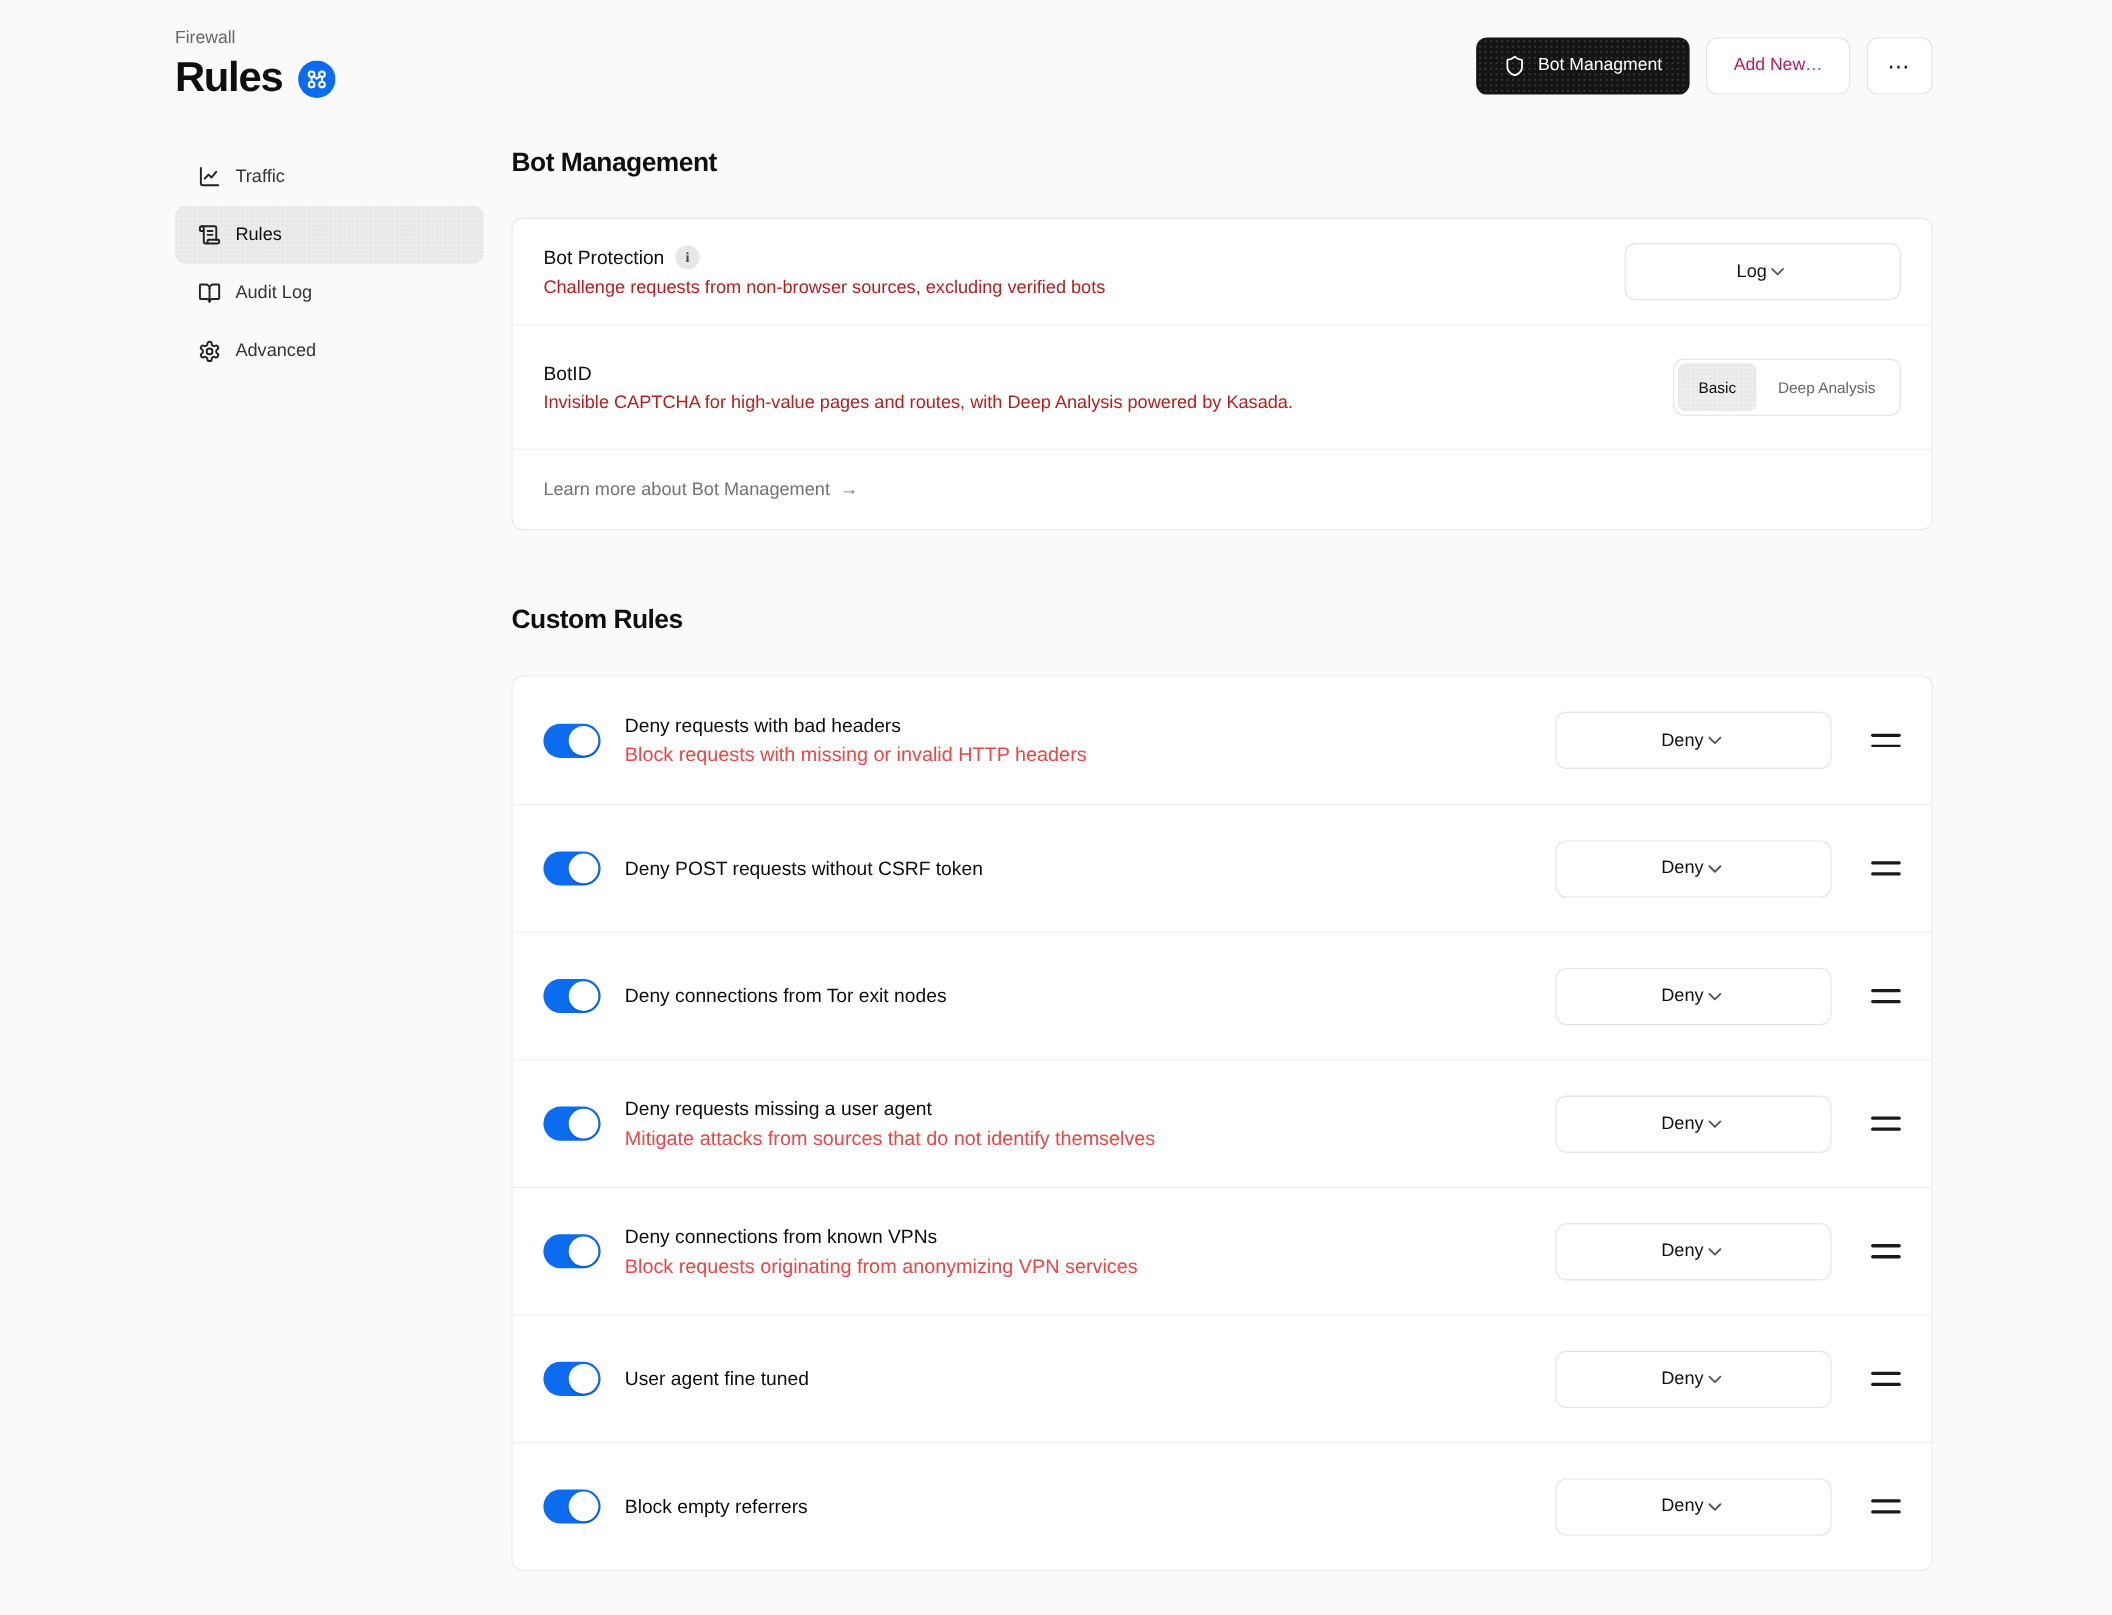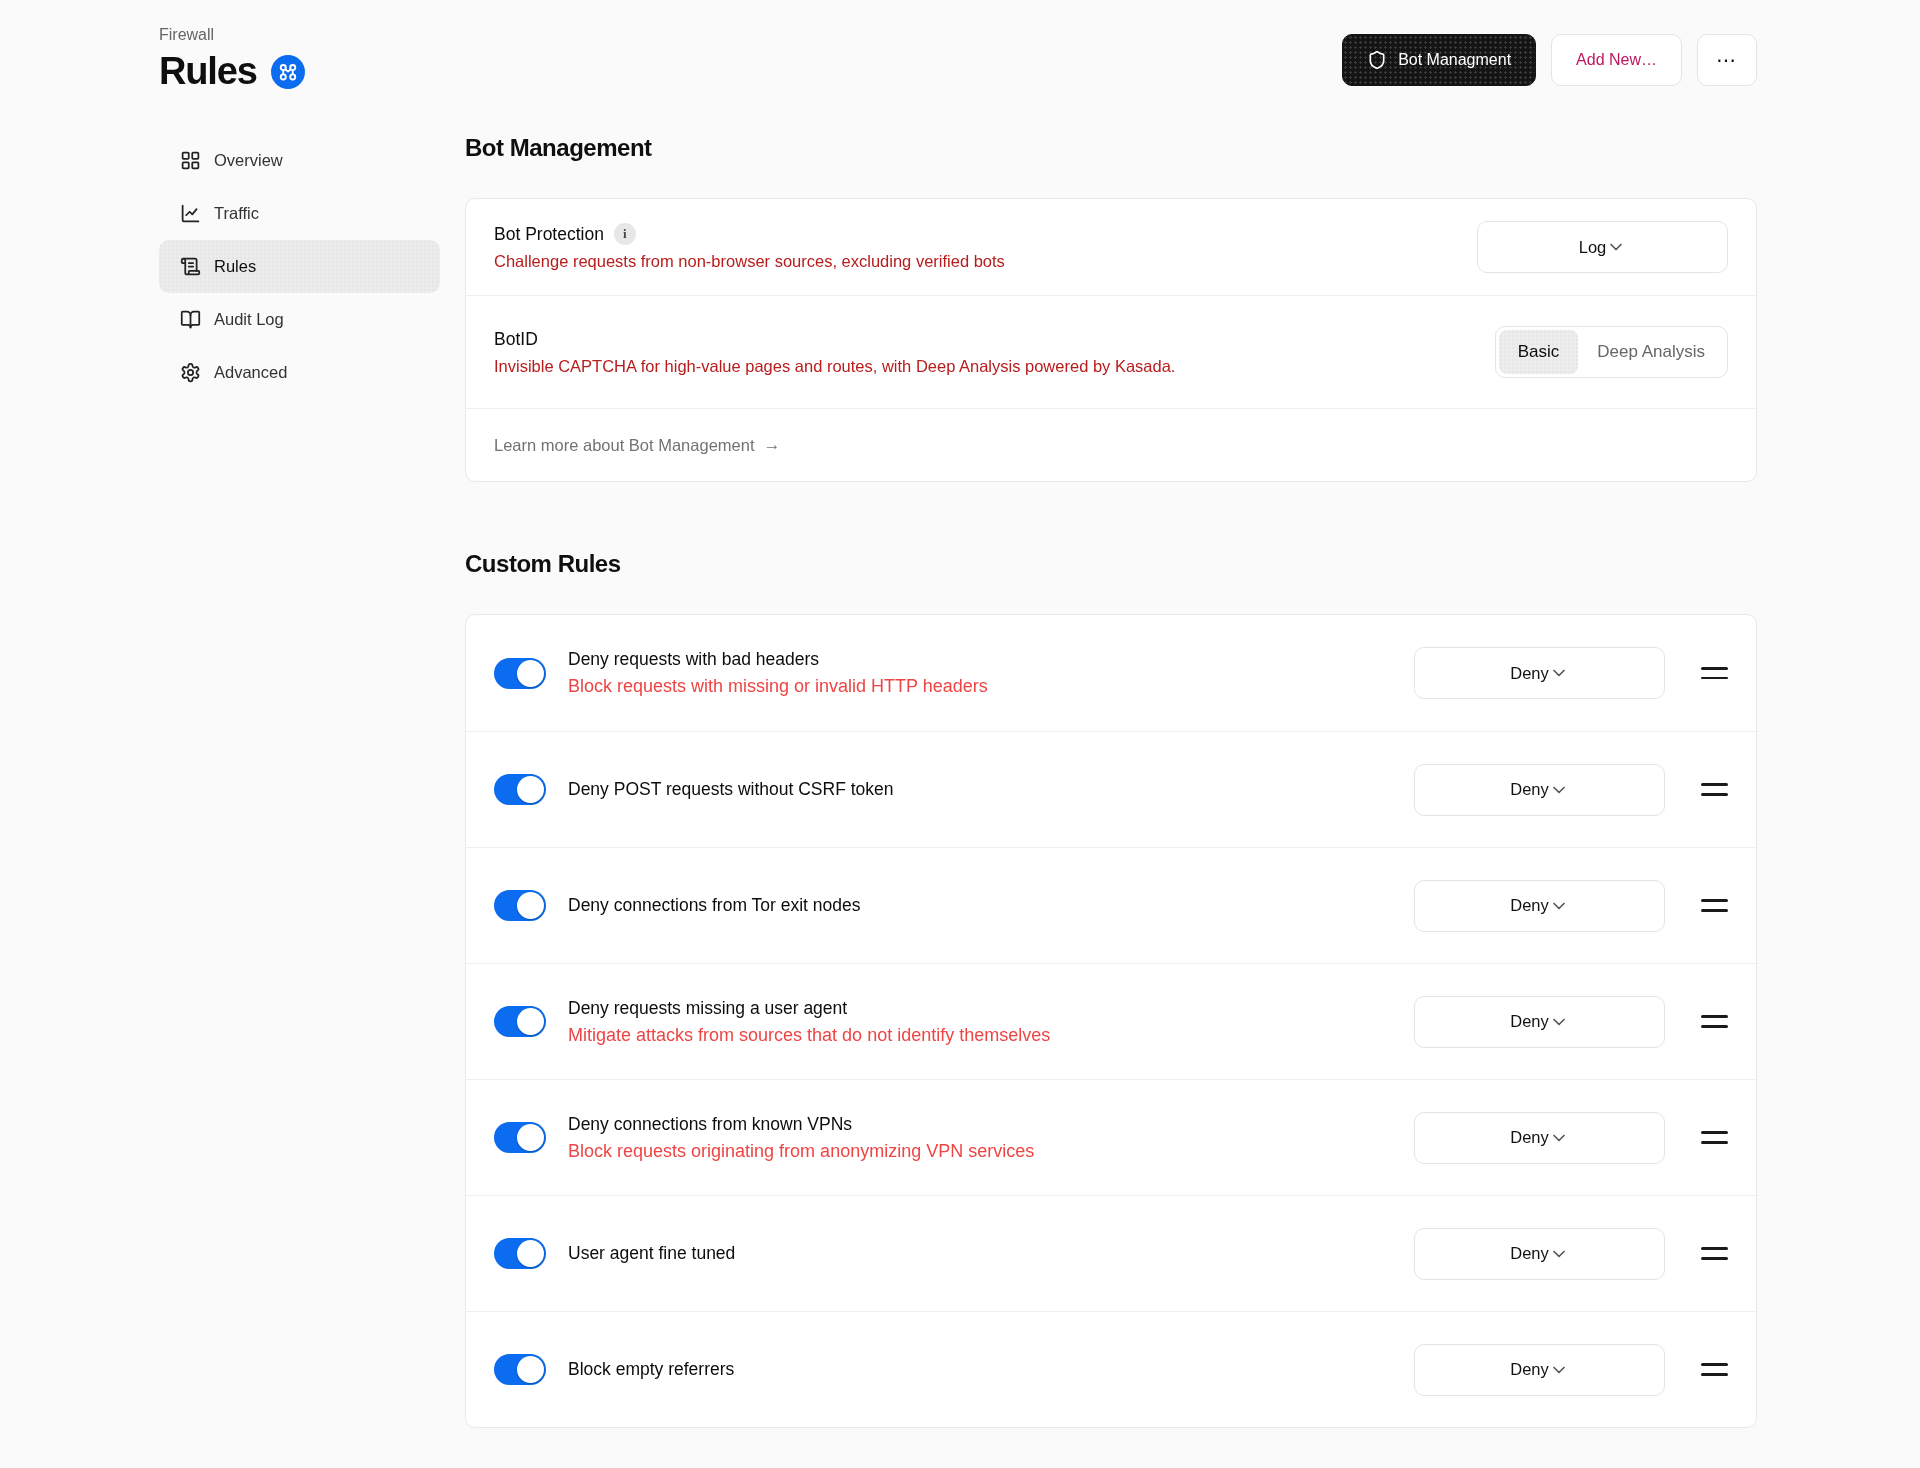--- a/index.html
+++ b/index.html
@@ -75,21 +75,21 @@
     background: #fff; display: flex; align-items: center; justify-content: center;
     padding: 0 18px; font-size: 16.5px; color: #111; cursor: pointer; flex: 0 0 auto;
   }
   .select .chev { color: #555; display: flex; }
 
   .segmented {
     height: 52px; border: 1px solid #e4e4e4; border-radius: 10px; background: #fff;
     display: flex; align-items: center; padding: 3px; flex: 0 0 auto;
   }
   .segment { height: 44px; display: flex; align-items: center; padding: 0 19px;
-    font-size: 17px; color: #666; border-radius: 8px; cursor: pointer; }
+    font-size: 14px; color: #666; border-radius: 8px; cursor: pointer; }
   .segment.selected {
     background-color: #ededed;
     background-image: radial-gradient(rgba(0,0,0,0.035) 1px, transparent 1.2px);
     background-size: 4px 4px;
     color: #0d0d0d; font-weight: 500;
   }
 
   .link-row { padding: 26px 28px; border-top: 1px solid #efefef; }
   .link { display: inline-flex; align-items: center; gap: 9px; font-size: 16.5px;
     color: #737373; text-decoration: none; cursor: pointer; }
@@ -151,31 +151,20 @@
       </button>
       <button class="btn btn-more">
         <span>⋯</span>
       </button>
     </div>
   </div>
 
   <div class="content">
 
     <nav class="sidebar">
-      <div class="side-item">
-        <span class="icn">
-          <svg viewBox="0 0 24 24" fill="none" stroke="currentColor" stroke-width="2" stroke-linecap="round" stroke-linejoin="round">
-            <rect x="3" y="3" width="7" height="7" rx="1"></rect>
-              <rect x="14" y="3" width="7" height="7" rx="1"></rect>
-            <rect x="3" y="14" width="7" height="7" rx="1"></rect>
-              <rect x="14" y="14" width="7" height="7" rx="1"></rect>
-          </svg>
-        </span>
-        <span>Overview</span>
-      </div>
       <div class="side-item">
         <span class="icn">
           <svg viewBox="0 0 24 24" fill="none" stroke="currentColor" stroke-width="2" stroke-linecap="round" stroke-linejoin="round">
             <path d="M3 3v16a2 2 0 0 0 2 2h16"></path>
               <path d="m7 14 4-4 3 3 5-6"></path>
           </svg>
         </span>
         <span>Traffic</span>
       </div>
       <div class="side-item active">

